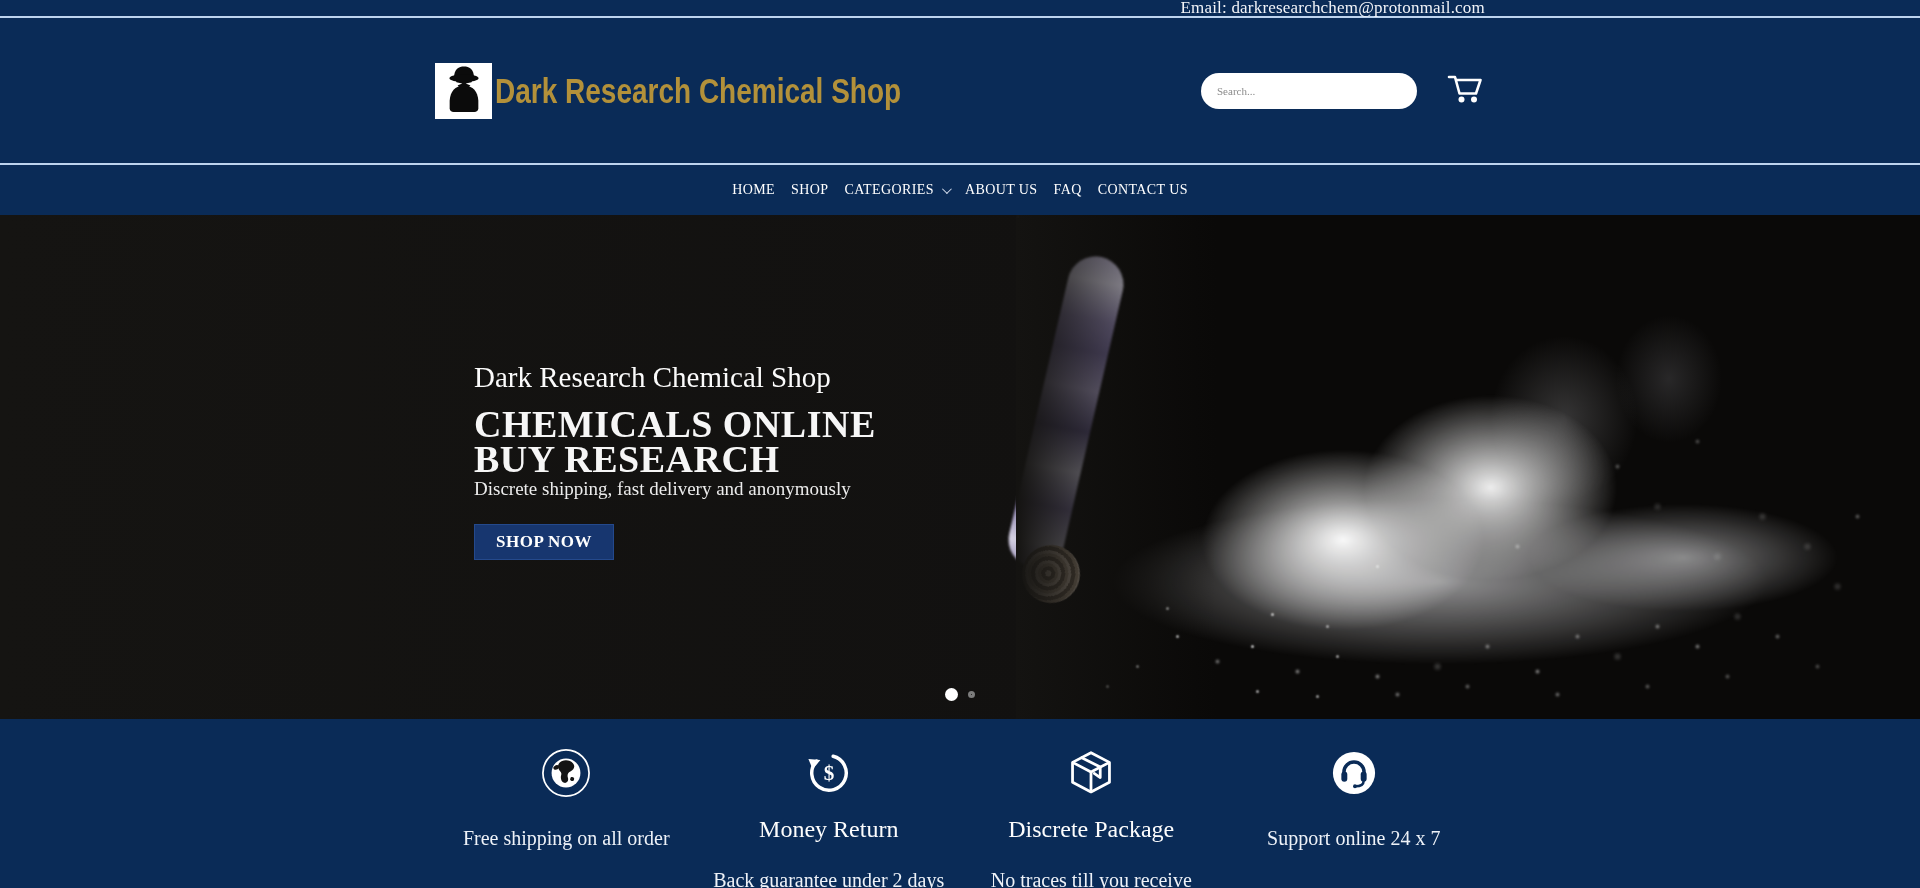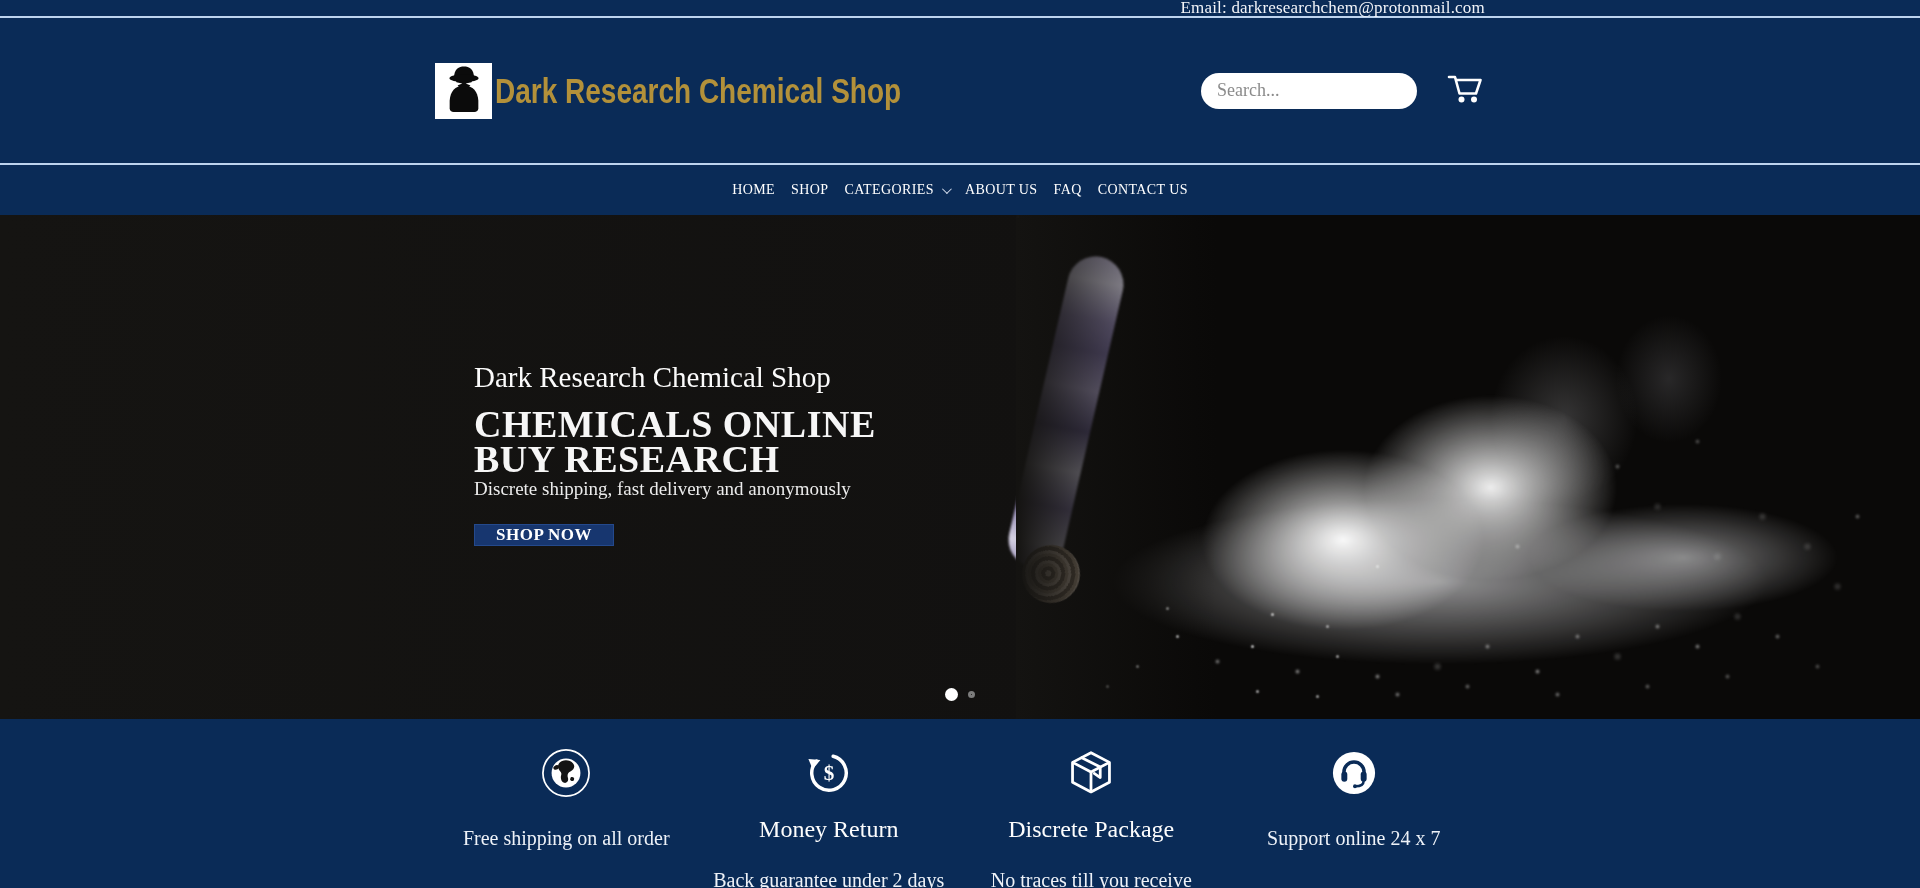--- a/index.html
+++ b/index.html
@@ -13,21 +13,21 @@
   .topbar-email { font-size:17px; color:#f2f4f8; letter-spacing:.2px; }
 
   
   .header { height:147px; background:#0a2b57; border-bottom:2px solid #bdd3ee; }
   .header .container { height:100%; display:flex; align-items:center; }
   .logo-box { width:57px; height:56px; background:#fff; display:flex; align-items:center; justify-content:center; cursor:pointer; flex:none; }
   .logo-box svg { width:50px; height:50px; }
   .site-title { font-family:"Liberation Sans", sans-serif; font-weight:bold; font-size:35px; color:#b3913a; white-space:nowrap; transform:scaleX(.8); transform-origin:left center; margin-left:3px; letter-spacing:0; }
   .header-spacer { flex:1; }
   .search-pill { width:216px; height:36px; background:#fff; border-radius:18px; display:flex; align-items:center; padding:0 16px; }
-  .search-pill input { border:none; outline:none; width:100%; font-family:"Liberation Serif", serif; font-size:18px; color:#b91c1c; background:transparent; }
+  .search-pill input { border:none; outline:none; width:100%; font-family:"Liberation Serif", serif; font-size:11px; color:#b91c1c; background:transparent; }
   .search-pill input::placeholder { color:#8b8b8b; }
   .cart-btn { margin-left:30px; background:none; border:none; cursor:pointer; display:flex; align-items:center; }
   .cart-btn svg { width:38px; height:34px; }
 
   
   .navbar { height:50px; background:#0a2b57; display:flex; align-items:center; justify-content:center; }
   .nav-item { display:flex; align-items:center; padding:0 8px; color:#fff; font-size:14px; letter-spacing:.4px; cursor:pointer; white-space:nowrap; }
   .chev { width:7px; height:7px; border-right:1.6px solid #cfd9ea; border-bottom:1.6px solid #cfd9ea; transform:rotate(45deg) translateY(-2px); margin-left:8px; display:inline-block; }
 
   
@@ -64,21 +64,21 @@
       240px 475px 2px rgba(255,255,255,.65), 300px 480px 2px rgba(255,255,255,.6), 380px 478px 3px rgba(255,255,255,.7),
       450px 470px 3px rgba(255,255,255,.6), 540px 478px 3px rgba(255,255,255,.65), 630px 470px 3px rgba(255,255,255,.55),
       710px 460px 3px rgba(255,255,255,.5), 800px 450px 3px rgba(255,255,255,.45); }
 
   .hero-content { position:absolute; left:474px; top:146px; z-index:5; }
   .hero-small-title { font-size:29px; color:#fbfbfb; }
   .hero-heading { margin-top:13px; font-size:38px; line-height:35px; font-weight:bold; letter-spacing:.5px; color:#f6f6f6; }
   .hero-sub { margin-top:1px; font-size:19px; color:#ececec; }
   .hero-cta { margin-top:24px; display:inline-block; background:#17366f; color:#fff; border:1px solid #24498c;
       font-family:"Liberation Serif", serif; font-size:17px; font-weight:bold; letter-spacing:.5px;
-      padding:0 21px; cursor:pointer; }
+      padding:7px 21px; cursor:pointer; }
   .hero-dots { position:absolute; left:50%; bottom:18px; transform:translateX(-50%); display:flex; align-items:center; gap:10px; z-index:6; }
   .dot { width:13px; height:13px; border-radius:50%; background:#fff; cursor:pointer; }
   .dot.inactive { width:7px; height:7px; background:transparent; border:3px solid #7d7d7d; }
 
   
   .features { background:#0a2b57; padding-top:26px; height:237px; }
   .features .container { display:flex; }
   .feature-col { width:262.5px; text-align:center; }
   .feature-icon { height:56px; display:flex; align-items:center; justify-content:center; }
   .feature-title { margin-top:15px; font-size:24px; color:#fdfdfd; }

